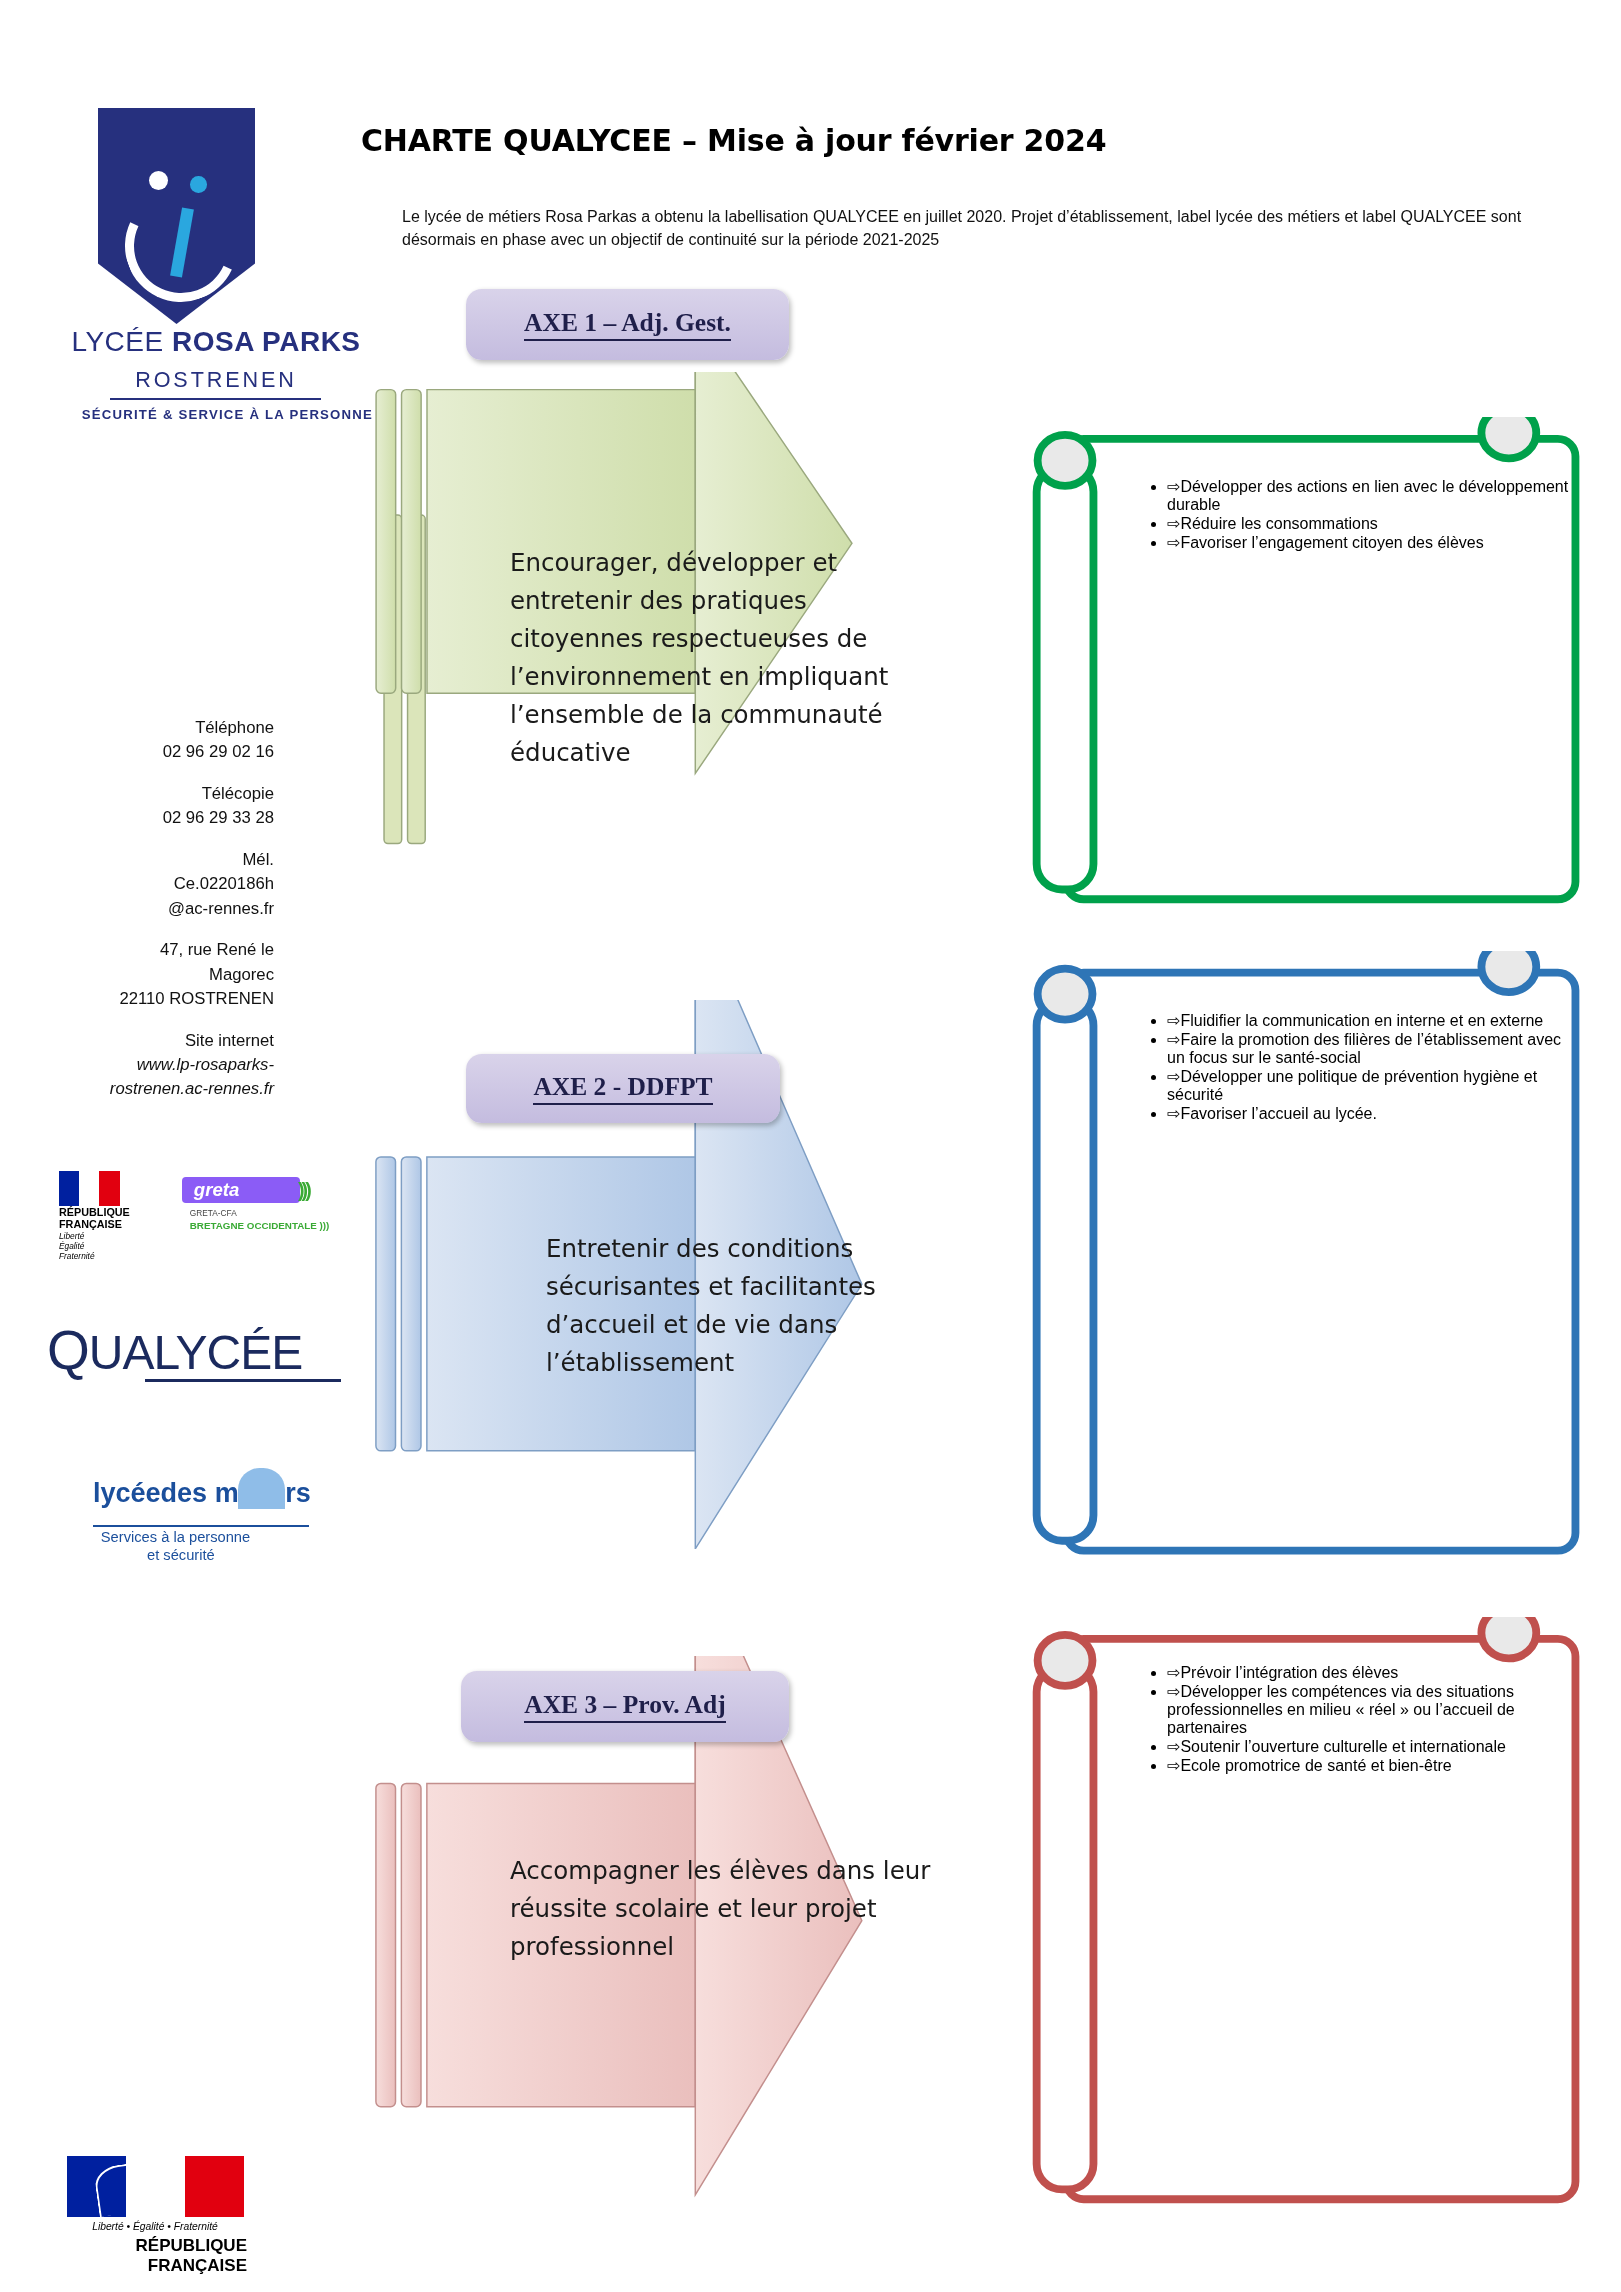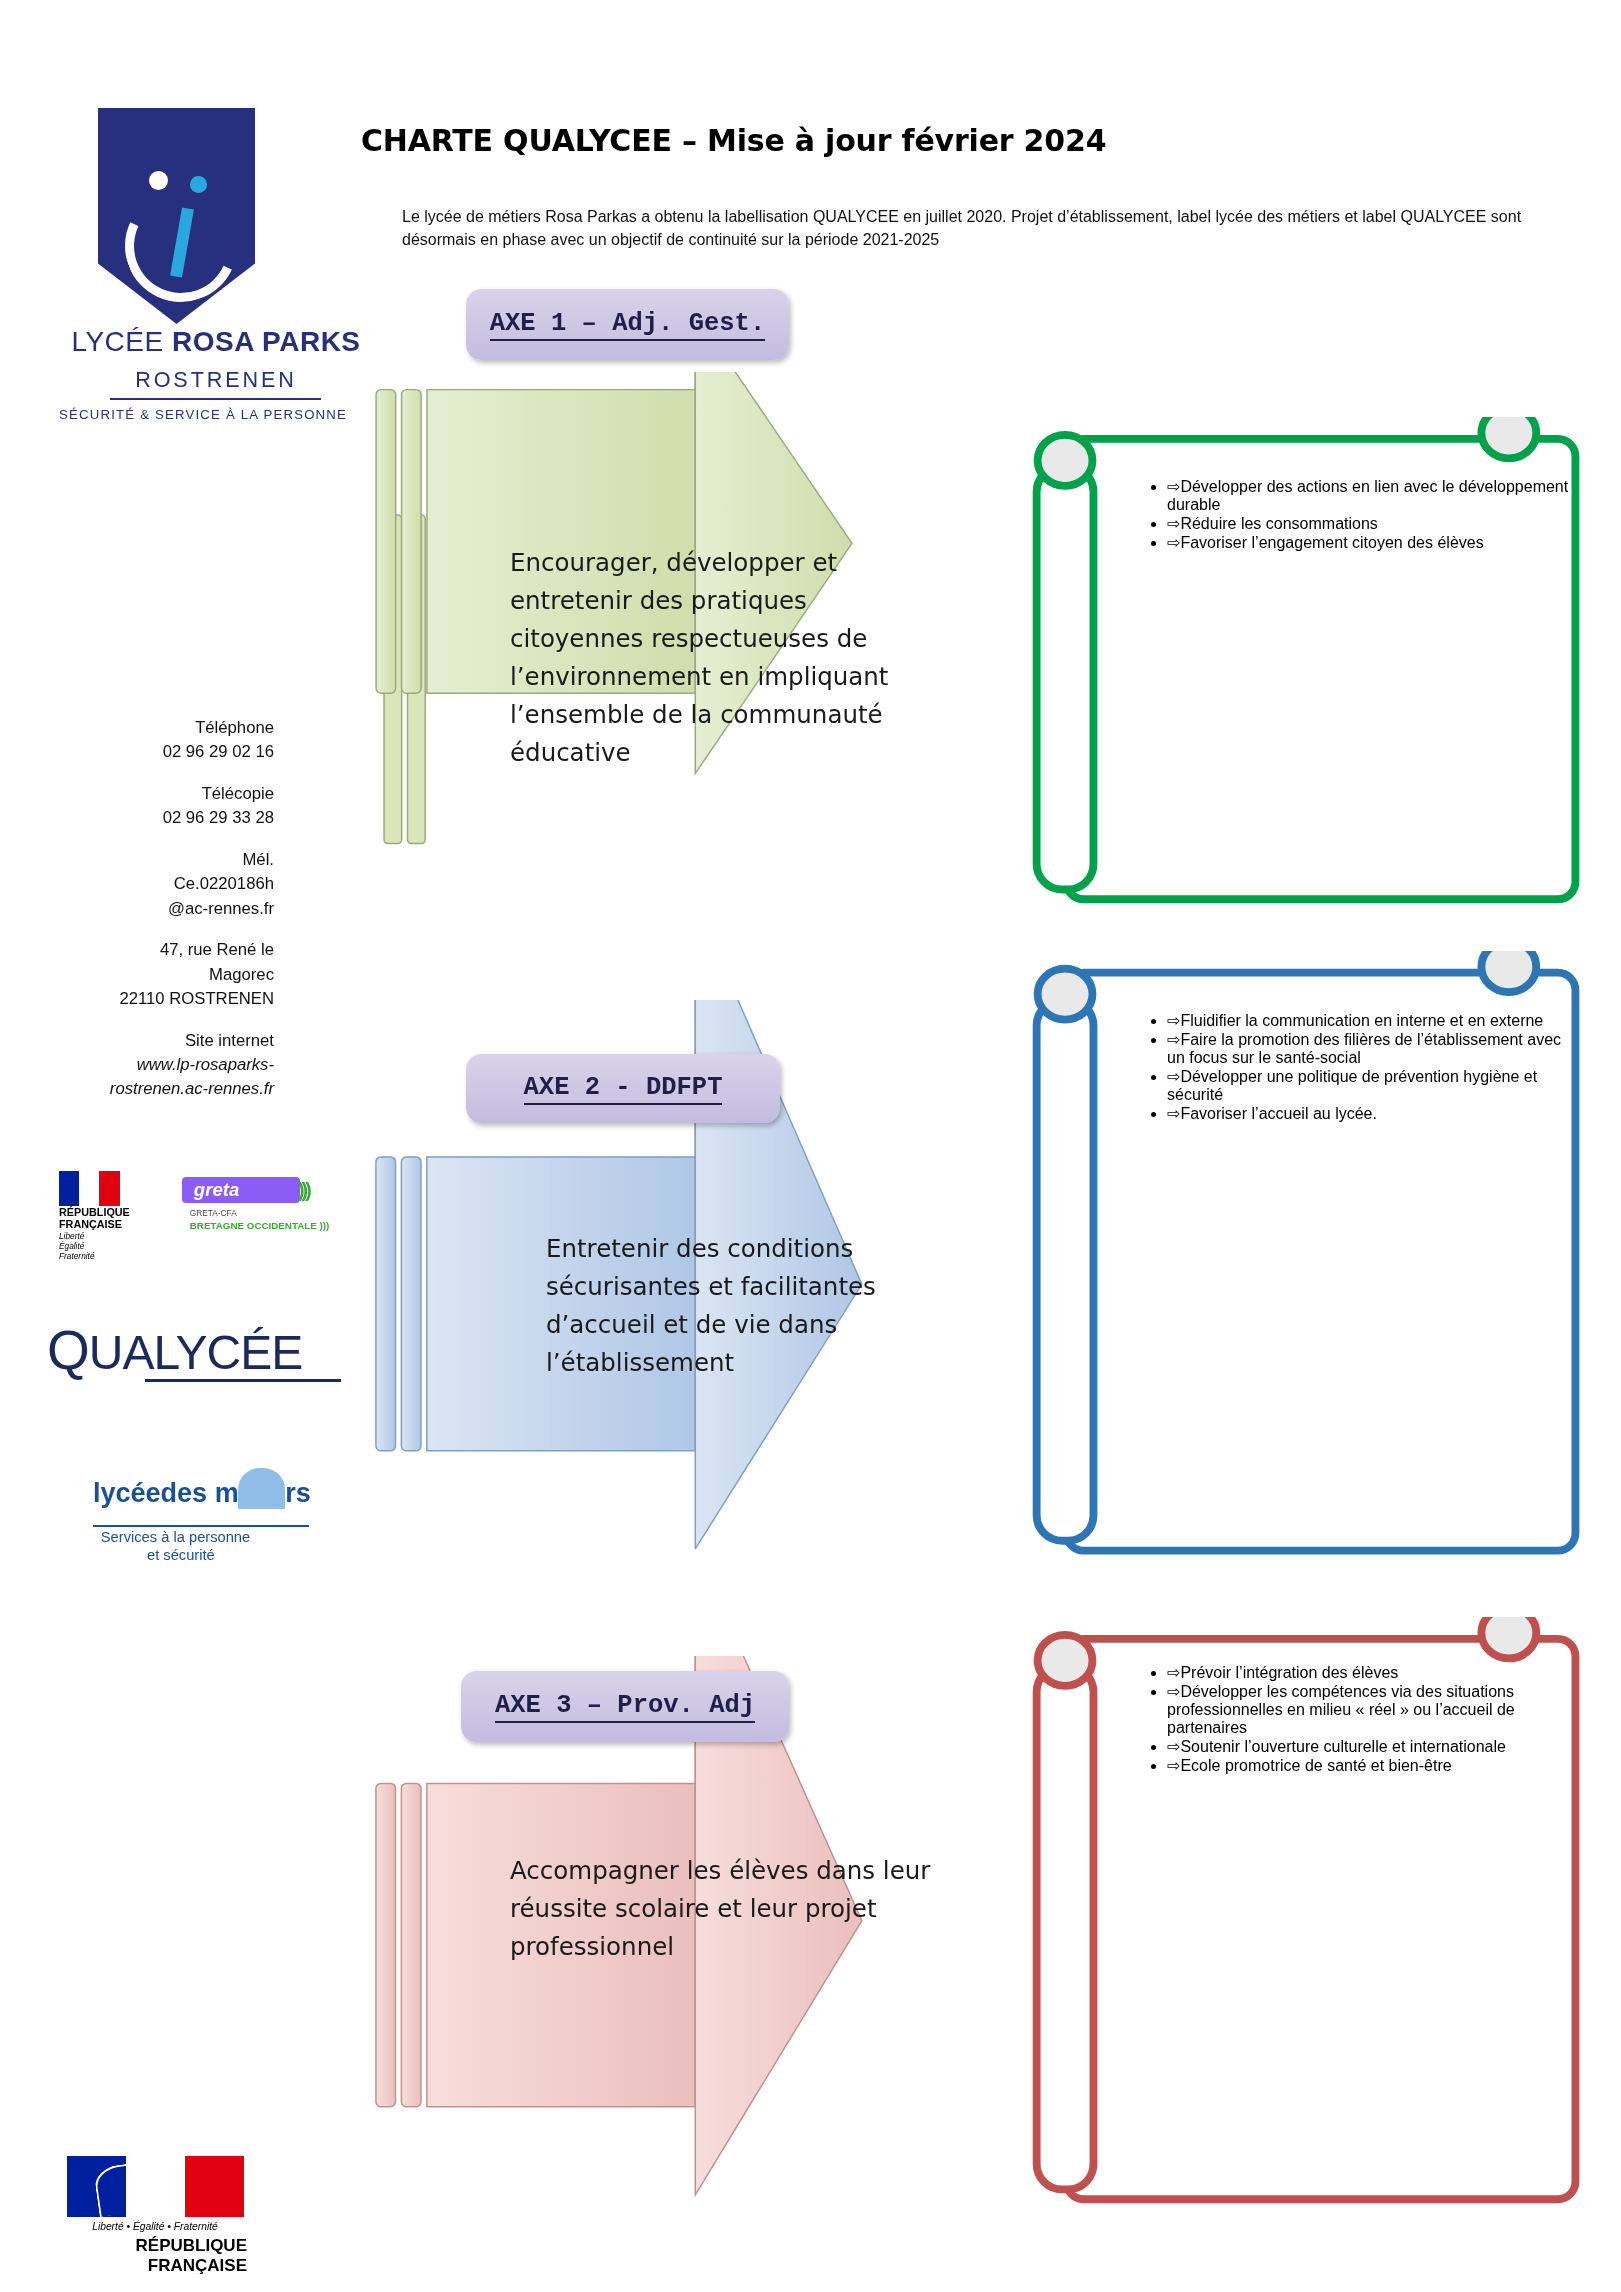--- a/index.html
+++ b/index.html
@@ -48,22 +48,22 @@
   }
   .logo-rosa .name .thin{font-weight:400;}
   .logo-rosa .sub{
     position:absolute;left:0;top:259px;width:314px;text-align:center;
     font-size:21.6px;color:#26307e;letter-spacing:2.9px;
   }
   .logo-rosa .rule{
     position:absolute;left:51px;top:290px;width:211px;height:2px;background:#26307e;
   }
   .logo-rosa .tag{
-    position:absolute;left:0;top:299px;width:314px;text-align:left;
-    font-size:13.2px;color:#26307e;letter-spacing:1.2px;font-weight:400;
+    position:absolute;left:0;top:299px;width:314px;text-align:right;
+    font-size:13.2px;color:#26307e;letter-spacing:1.2px;font-weight:700;
   }
 
   .contact{
     position:absolute;left:39px;top:716px;width:235px;text-align:right;
     font-size:16.7px;line-height:1.45;color:#111;
   }
   .contact .blk{margin-bottom:17.6px;}
   .contact .ital{font-style:italic;}
 
   .logos-row{position:absolute;left:59px;top:1171px;width:294px;height:88px;}
@@ -129,21 +129,21 @@
   }
 
   
   .axis-block{position:absolute;}
   .arrow-svg{position:absolute;left:0;top:0;}
 
   .axis-label{
     position:absolute;
     border-radius:15.7px;
     display:flex;align-items:center;justify-content:center;
-    font-family:Liberation Mono, monospace;
+    font-family:Liberation Serif, serif;
     font-size:25.5px;font-weight:700;color:#1f1f4a;
     box-shadow:2px 2.9px 4.9px rgba(0,0,0,.25);
   }
   .axis-label span{border-bottom:2px solid #1f1f4a;padding-bottom:1px;}
 
   .axis-text{
     position:absolute;
     font-family:"DejaVu Sans",sans-serif;
     font-size:24.5px;line-height:1.55;color:#1a1a1a;
   }

